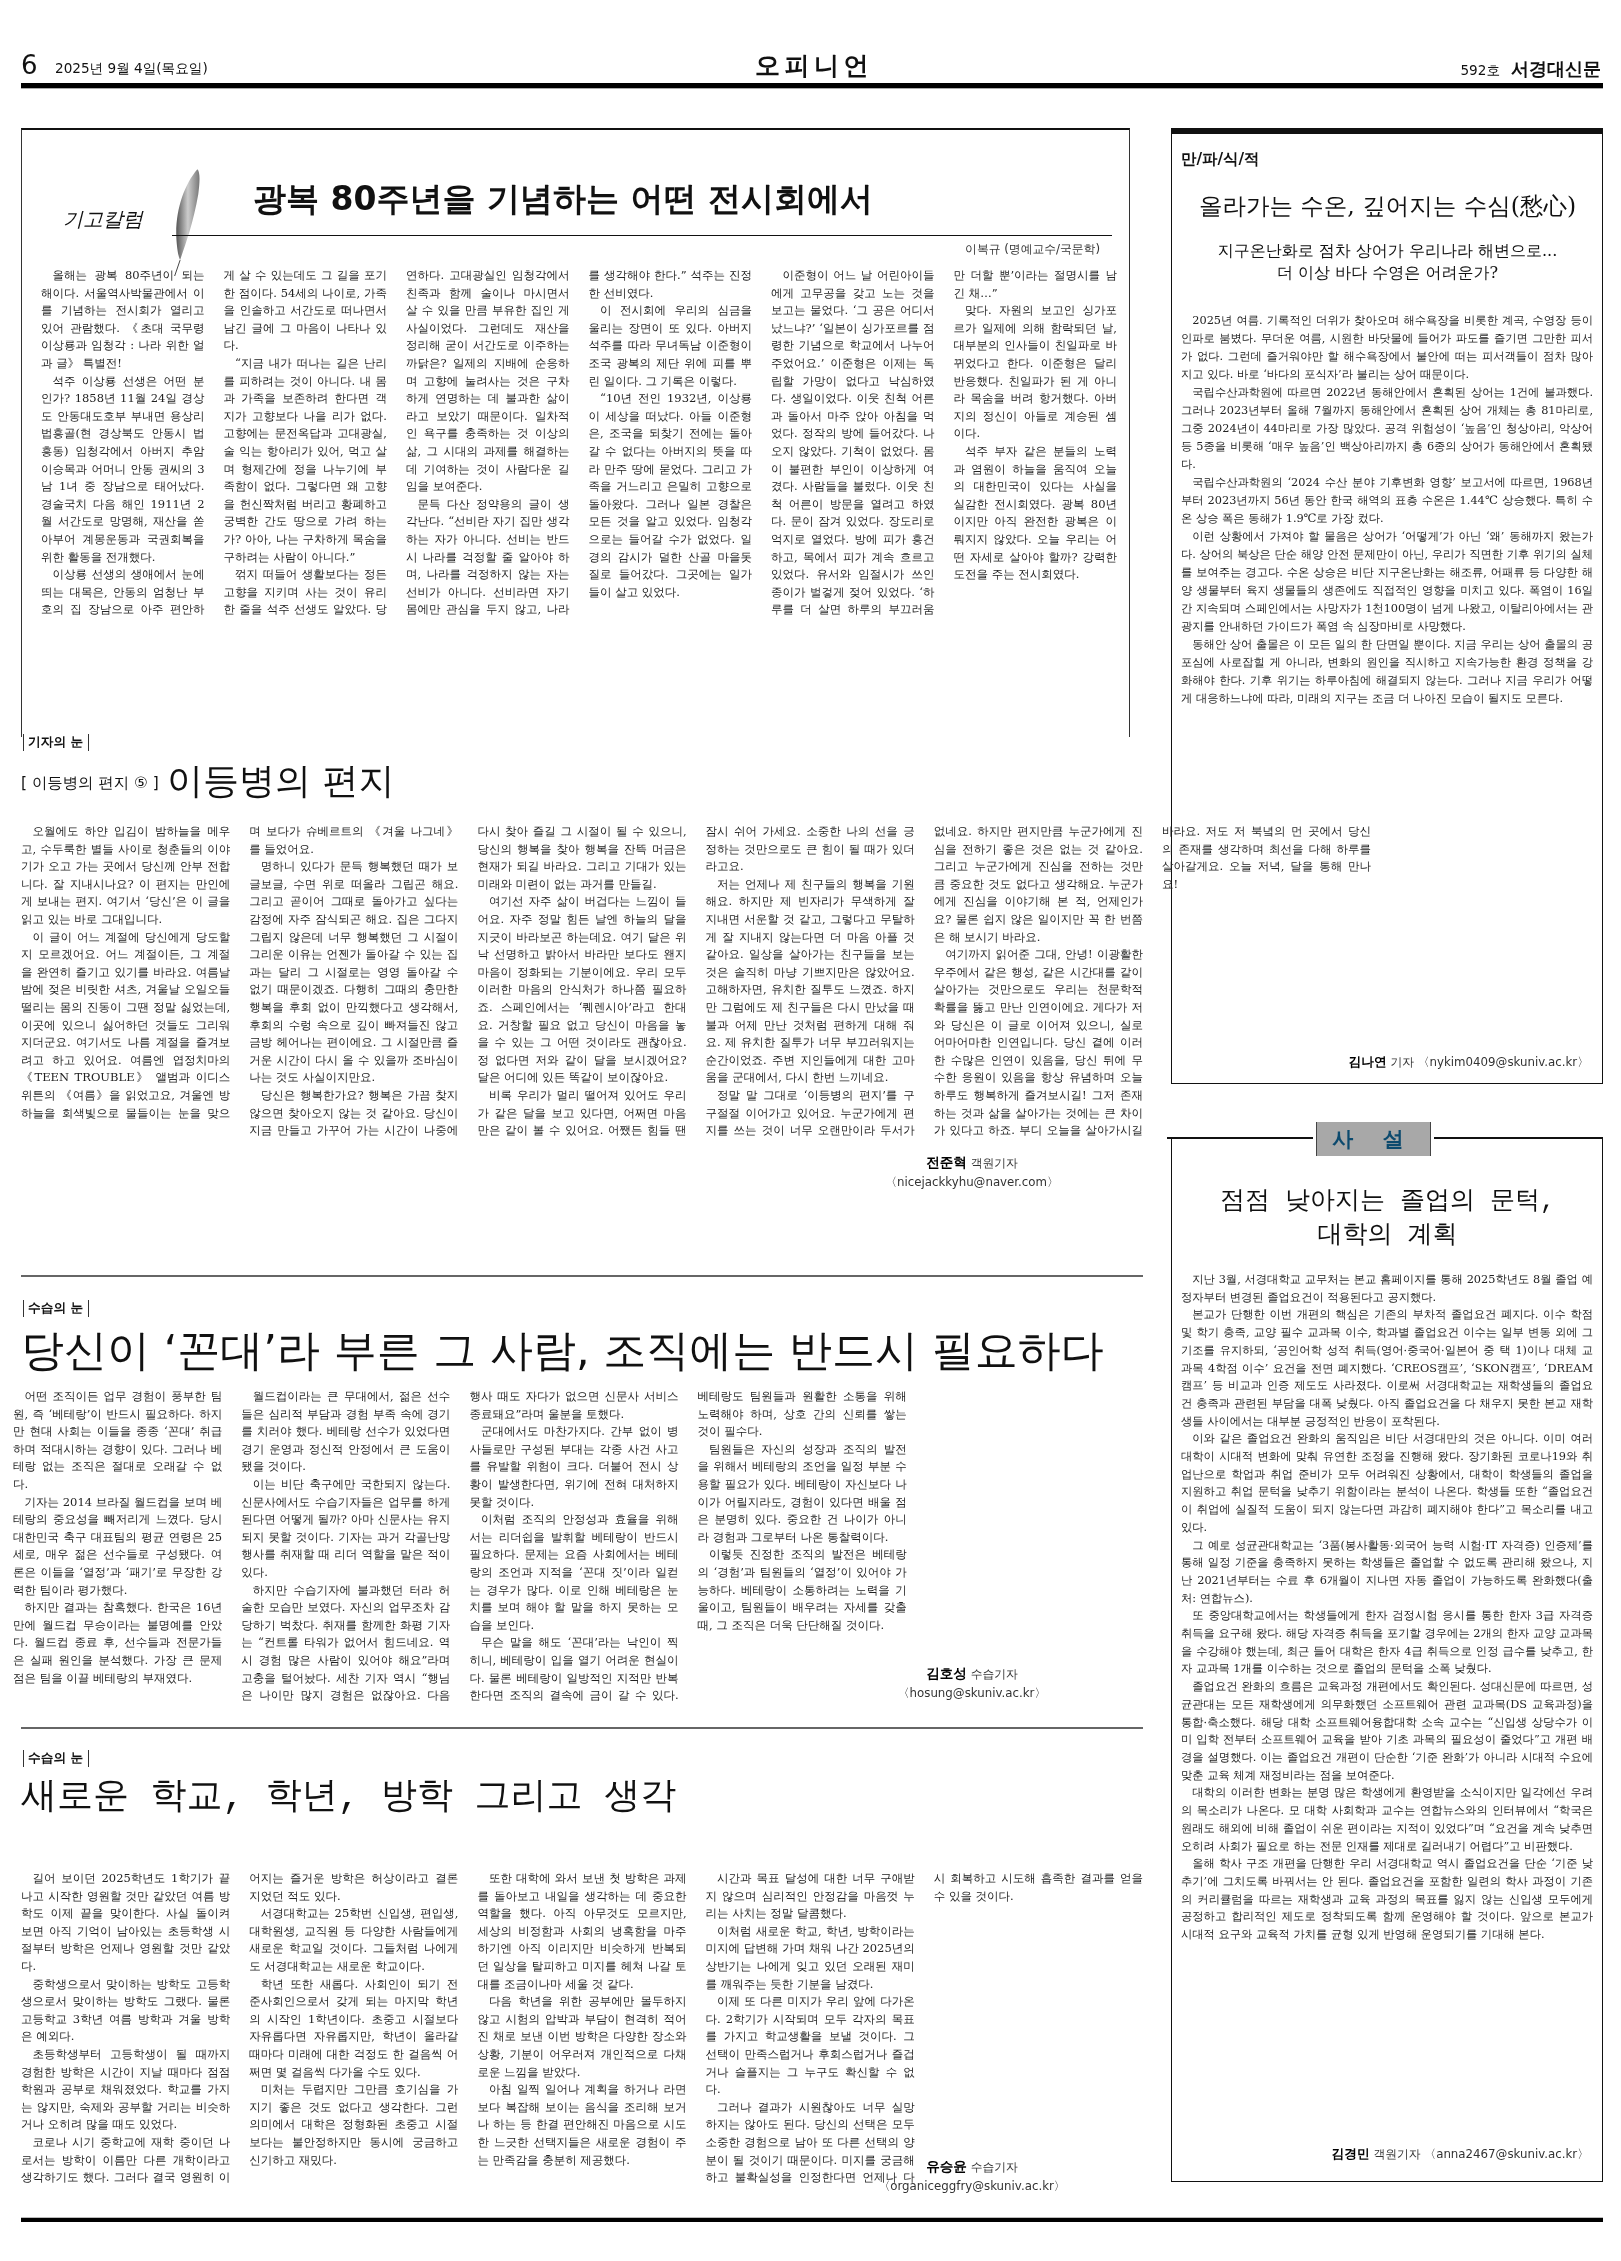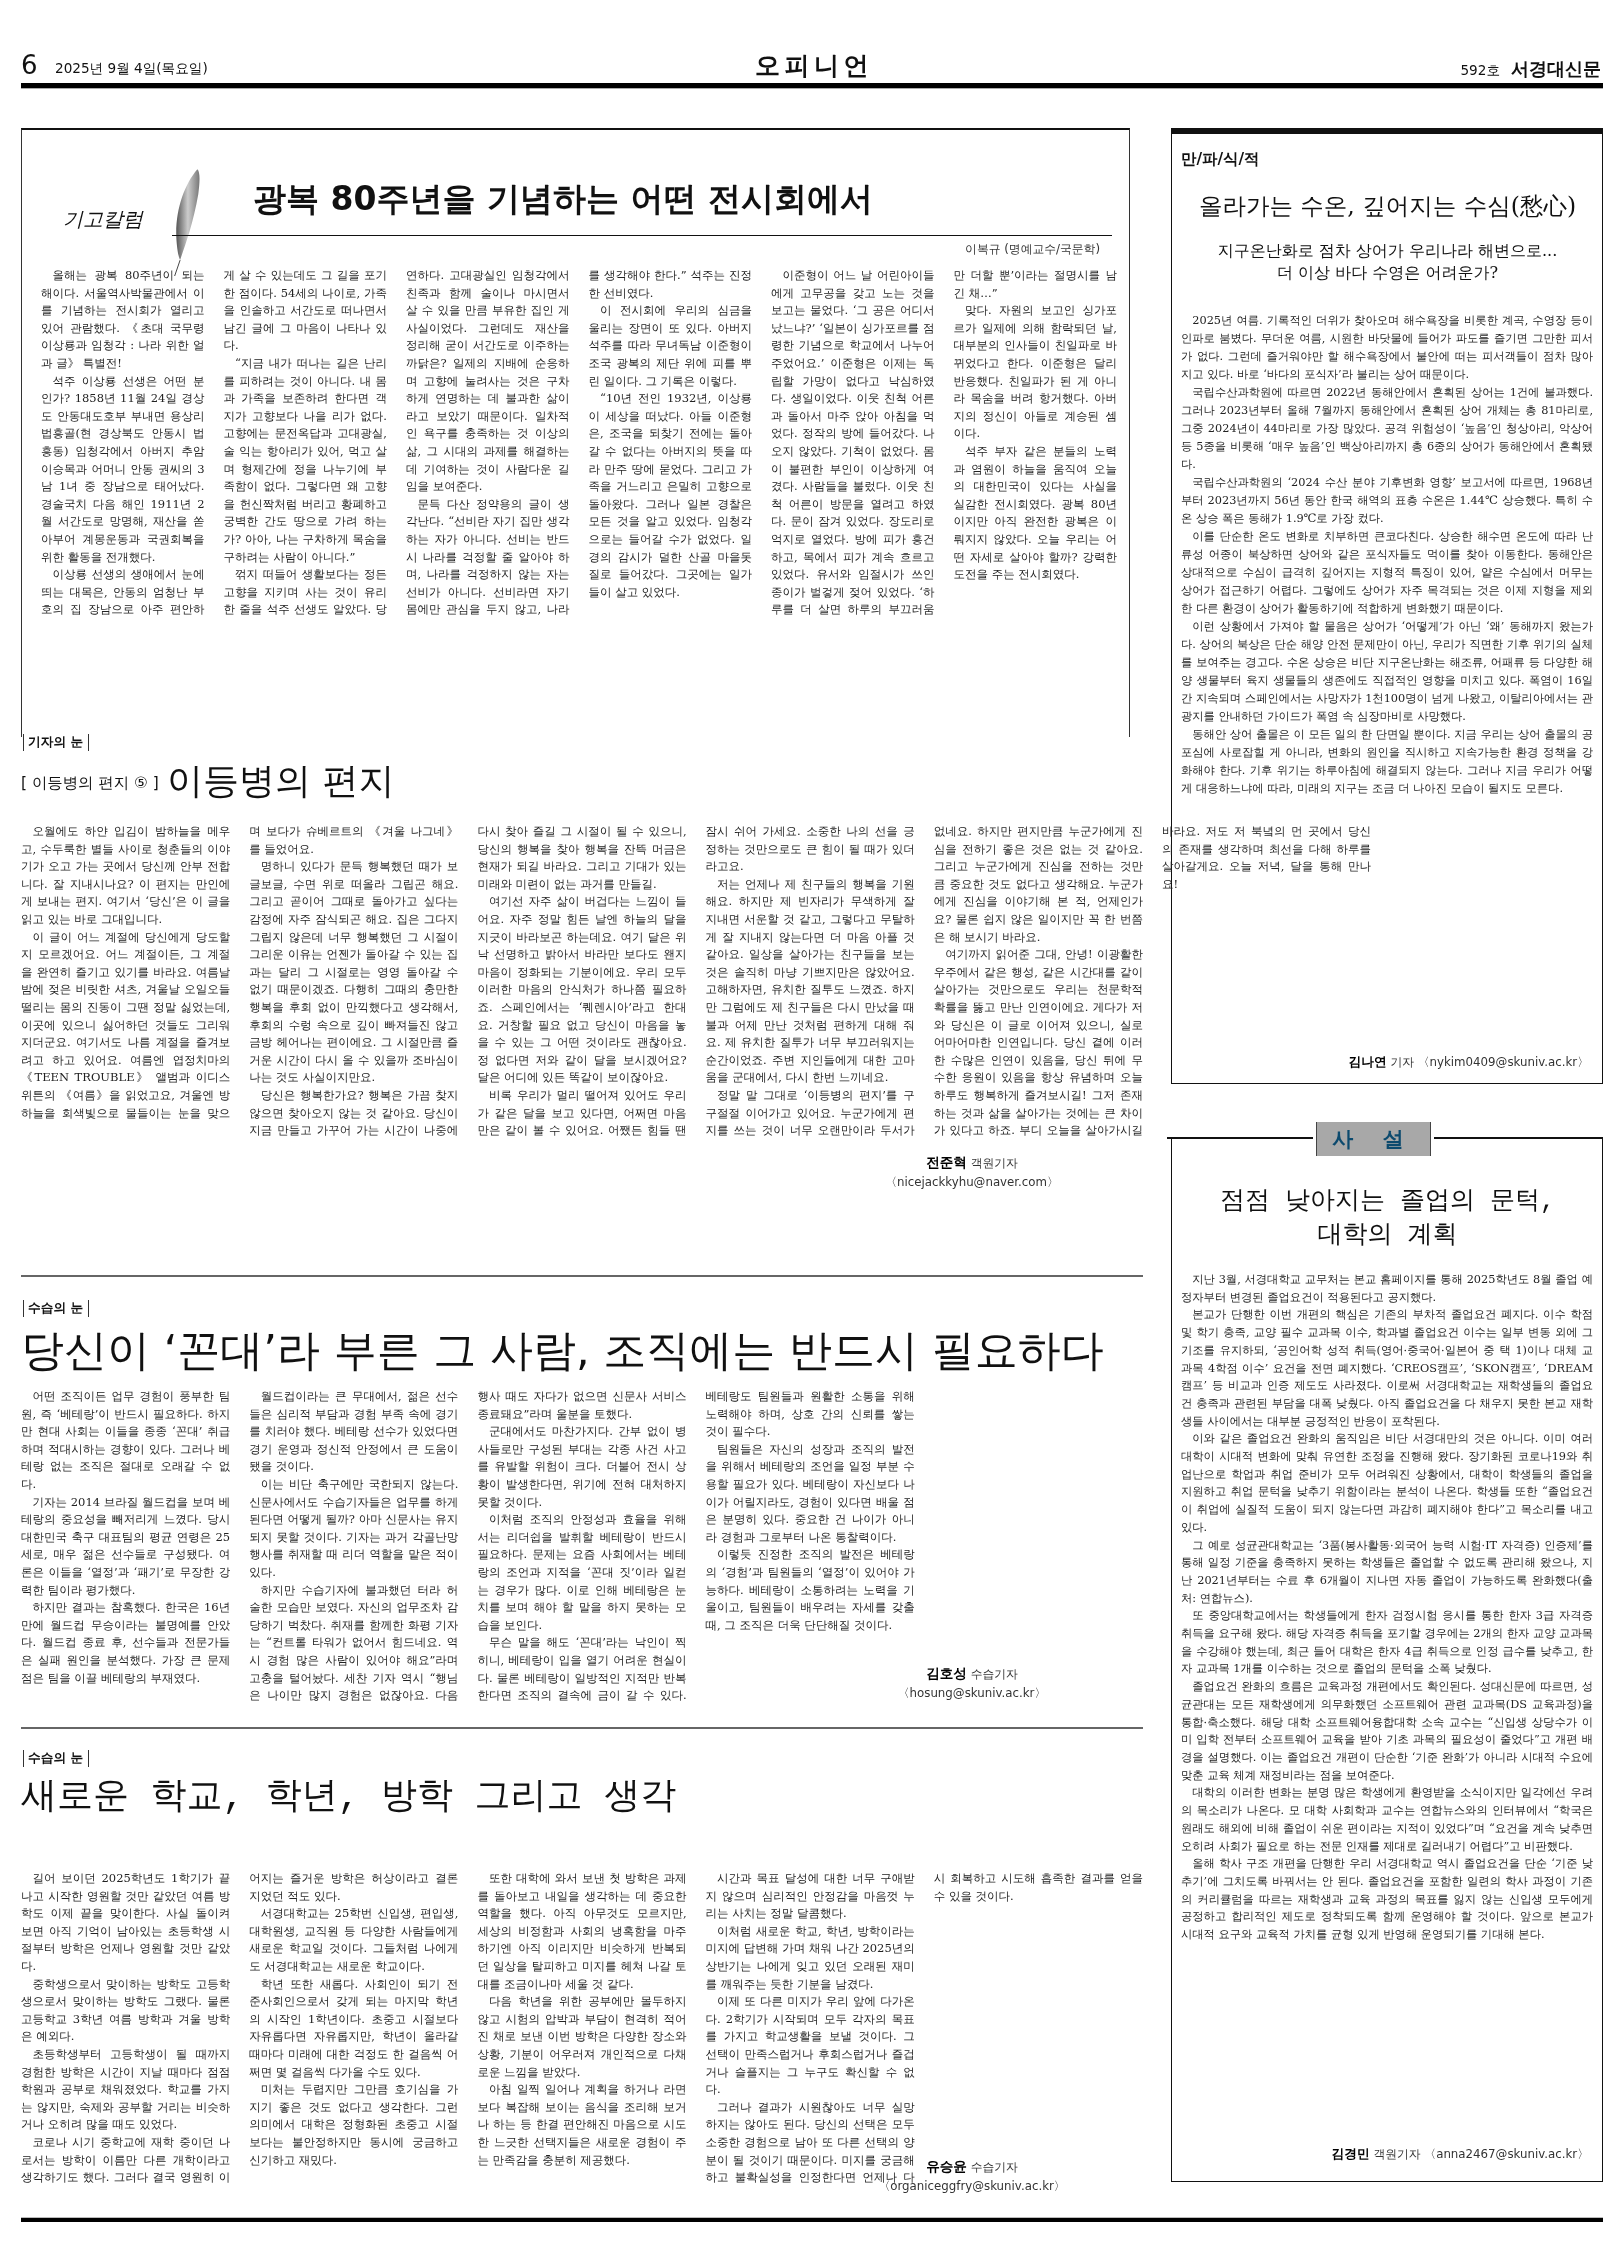--- a/index.html
+++ b/index.html
@@ -53,21 +53,21 @@
   .s2-kicker { left:22.6px; top:734px; }
   .s2-series { left:21px; top:773px; font-size:15.4px; }
   .s2-headline { left:84px; top:761px; font-size:36px; font-weight:normal; }
   .s2-body { left:21px; top:823px; width:1122px; height:393px; grid-template-columns:repeat(5,1fr) ; }
   .s2-byline { left:859px; top:1153px; width:226px; }
   .div1 { left:21px; top:1275px; width:1122px; }
 
   
   .s3-kicker { left:22.6px; top:1300px; }
   .s3-headline { left:21px; top:1327px; font-size:43px; font-weight:normal; }
-  .s3-body { left:21px; top:1388px; width:1122px; height:326px; grid-template-columns:repeat(3,1fr); }
+  .s3-body { left:13px; top:1388px; width:1122px; height:326px; grid-template-columns:repeat(3,1fr); }
   .s3-byline { left:859px; top:1664px; width:226px; }
   .div2 { left:21px; top:1727px; width:1122px; }
 
   
   .s4-kicker { left:22.6px; top:1750px; }
   .s4-headline { left:21px; top:1778px; font-size:36px; font-weight:normal;font-family:Liberation Mono, monospace; }
   .s4-body { left:21px; top:1870px; width:1122px; height:326px; grid-template-columns:repeat(5,1fr); }
   .s4-byline { left:859px; top:2157px; width:226px; }
 </style>
 </head>
@@ -121,21 +121,20 @@
   <h2 class="abs side-headline" style="margin:0;font-weight:normal">올라가는 수온, 깊어지는 수심(愁心)</h2>
   <div class="abs side-sub">
     <div>지구온난화로 점차 상어가 우리나라 해변으로...</div>
     <div>더 이상 바다 수영은 어려운가?</div>
   </div>
   <div class="abs body-cols side-body1">
     <div>
       <p>2025년 여름. 기록적인 더위가 찾아오며 해수욕장을 비롯한 계곡, 수영장 등이 인파로 붐볐다. 무더운 여름, 시원한 바닷물에 들어가 파도를 즐기면 그만한 피서가 없다. 그런데 즐거워야만 할 해수욕장에서 불안에 떠는 피서객들이 점차 많아지고 있다. 바로 ‘바다의 포식자’라 불리는 상어 때문이다.</p>
       <p>국립수산과학원에 따르면 2022년 동해안에서 혼획된 상어는 1건에 불과했다. 그러나 2023년부터 올해 7월까지 동해안에서 혼획된 상어 개체는 총 81마리로, 그중 2024년이 44마리로 가장 많았다. 공격 위험성이 ‘높음’인 청상아리, 악상어 등 5종을 비롯해 ‘매우 높음’인 백상아리까지 총 6종의 상어가 동해안에서 혼획됐다.</p>
       <p>국립수산과학원의 ‘2024 수산 분야 기후변화 영향’ 보고서에 따르면, 1968년부터 2023년까지 56년 동안 한국 해역의 표층 수온은 1.44℃ 상승했다. 특히 수온 상승 폭은 동해가 1.9℃로 가장 컸다.</p>
-      <p>이를 단순한 온도 변화로 치부하면 큰코다친다. 상승한 해수면 온도에 따라 난류성 어종이 북상하면 상어와 같은 포식자들도 먹이를 찾아 이동한다. 동해안은 상대적으로 수심이 급격히 깊어지는 지형적 특징이 있어, 얕은 수심에서 머무는 상어가 접근하기 어렵다. 그렇에도 상어가 자주 목격되는 것은 이제 지형을 제외한 다른 환경이 상어가 활동하기에 적합하게 변화했기 때문이다.</p>
       <p>이런 상황에서 가져야 할 물음은 상어가 ‘어떻게’가 아닌 ‘왜’ 동해까지 왔는가다. 상어의 북상은 단순 해양 안전 문제만이 아닌, 우리가 직면한 기후 위기의 실체를 보여주는 경고다. 수온 상승은 비단 지구온난화는 해조류, 어패류 등 다양한 해양 생물부터 육지 생물들의 생존에도 직접적인 영향을 미치고 있다. 폭염이 16일간 지속되며 스페인에서는 사망자가 1천100명이 넘게 나왔고, 이탈리아에서는 관광지를 안내하던 가이드가 폭염 속 심장마비로 사망했다.</p>
       <p>동해안 상어 출몰은 이 모든 일의 한 단면일 뿐이다. 지금 우리는 상어 출몰의 공포심에 사로잡힐 게 아니라, 변화의 원인을 직시하고 지속가능한 환경 정책을 강화해야 한다. 기후 위기는 하루아침에 해결되지 않는다. 그러나 지금 우리가 어떻게 대응하느냐에 따라, 미래의 지구는 조금 더 나아진 모습이 될지도 모른다.</p>
     </div>
   </div>
   <div class="abs byline side-byline1">
     <b>김나연</b>
     <span>기자</span>
     <span>〈nykim0409@skuniv.ac.kr〉</span>
   </div>
 </aside>

